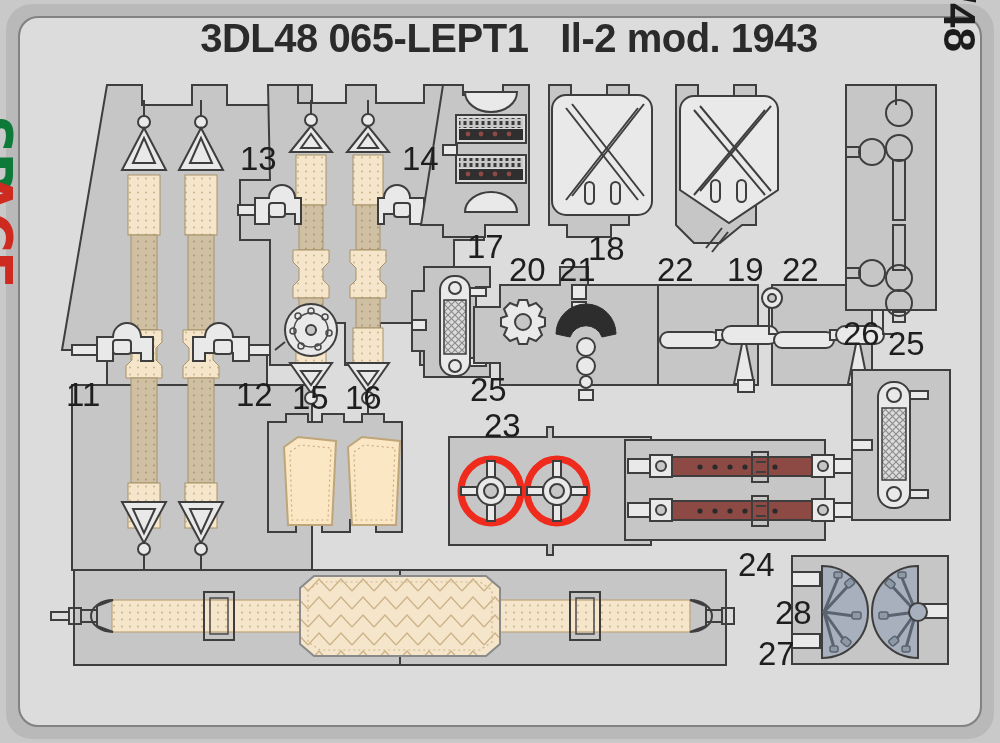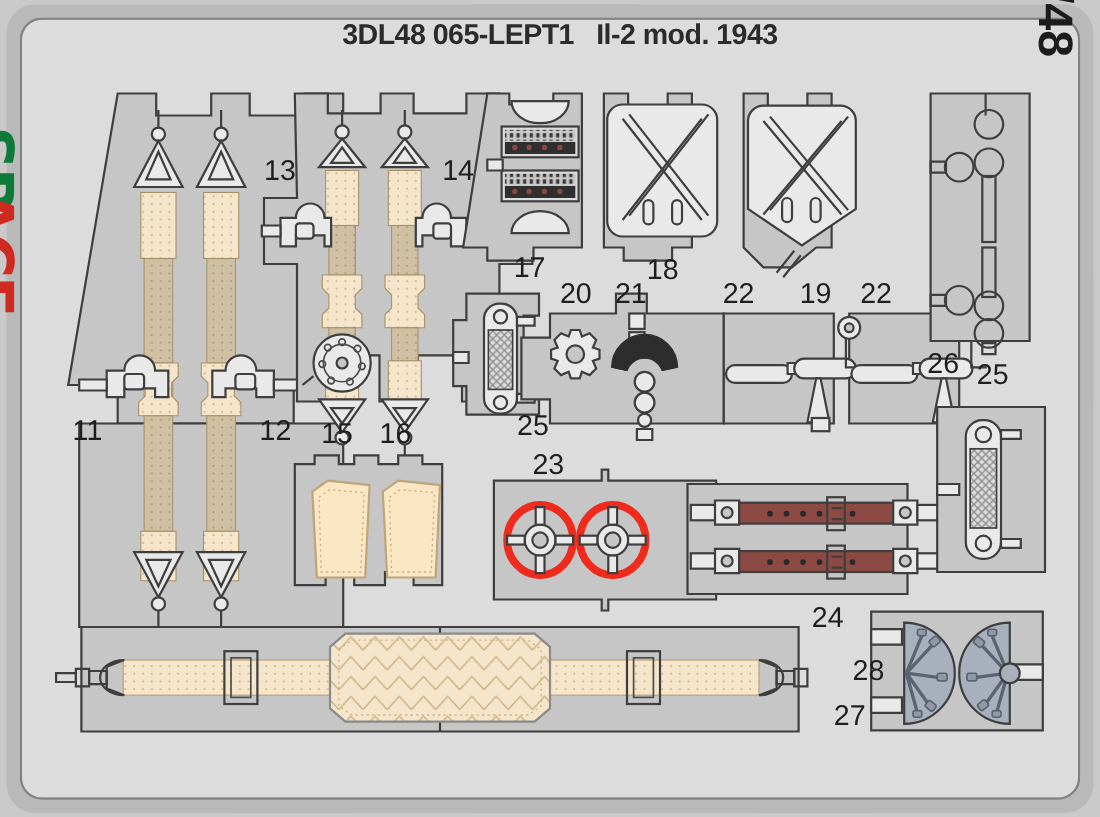--- a/index.html
+++ b/index.html
@@ -38,21 +38,21 @@
   .tab{position:absolute;background:#b9b9b9;}
   .tab.top{height:14px;top:4px;}
   .tab.bottom{height:14px;bottom:4px;}
   .tab.left{width:14px;left:6px;}
   .tab.right{width:14px;right:6px;}
 
   
   .title{
     position:absolute;left:0;right:0;top:16px;
     text-align:center;
-    font-size:26px;font-weight:bold;color:#2b2b2b;
+    font-size:40px;font-weight:bold;color:#2b2b2b;
     letter-spacing:-0.5px;
     font-family:"Liberation Sans", sans-serif;
     white-space:pre;
     padding-left:18px;
   }
   .footer{
     position:absolute;left:0;right:0;bottom:14px;
     text-align:center;
     font-size:37px;color:#2b2b2b;
     font-family:"Liberation Serif", serif;
@@ -83,21 +83,21 @@
   .logo .ace{
     position:absolute;left:112px;top:3px;
     font-size:55px;font-weight:bold;color:#cf2a20;
     font-family:"DejaVu Sans", sans-serif;
     letter-spacing:-2px;
   }
 
   
   .num{
     position:absolute;
-    font-size:26px;color:#1e1e1e;
+    font-size:33px;color:#1e1e1e;
     font-family:"Liberation Sans", sans-serif;
     line-height:1;
   }
 
   svg{display:block;overflow:visible;}
   .ln{fill:none;stroke:#3e3e3e;stroke-width:2;}
   .ln-thin{fill:none;stroke:#4a4a4a;stroke-width:1.5;}
   .fillLight{fill:#e9e9e9;stroke:#3e3e3e;stroke-width:2;}
   .fillMid{fill:#c6c6c6;stroke:#3e3e3e;stroke-width:2;}
   .leather{fill:#8d4a44;stroke:#3e3e3e;stroke-width:2;}

